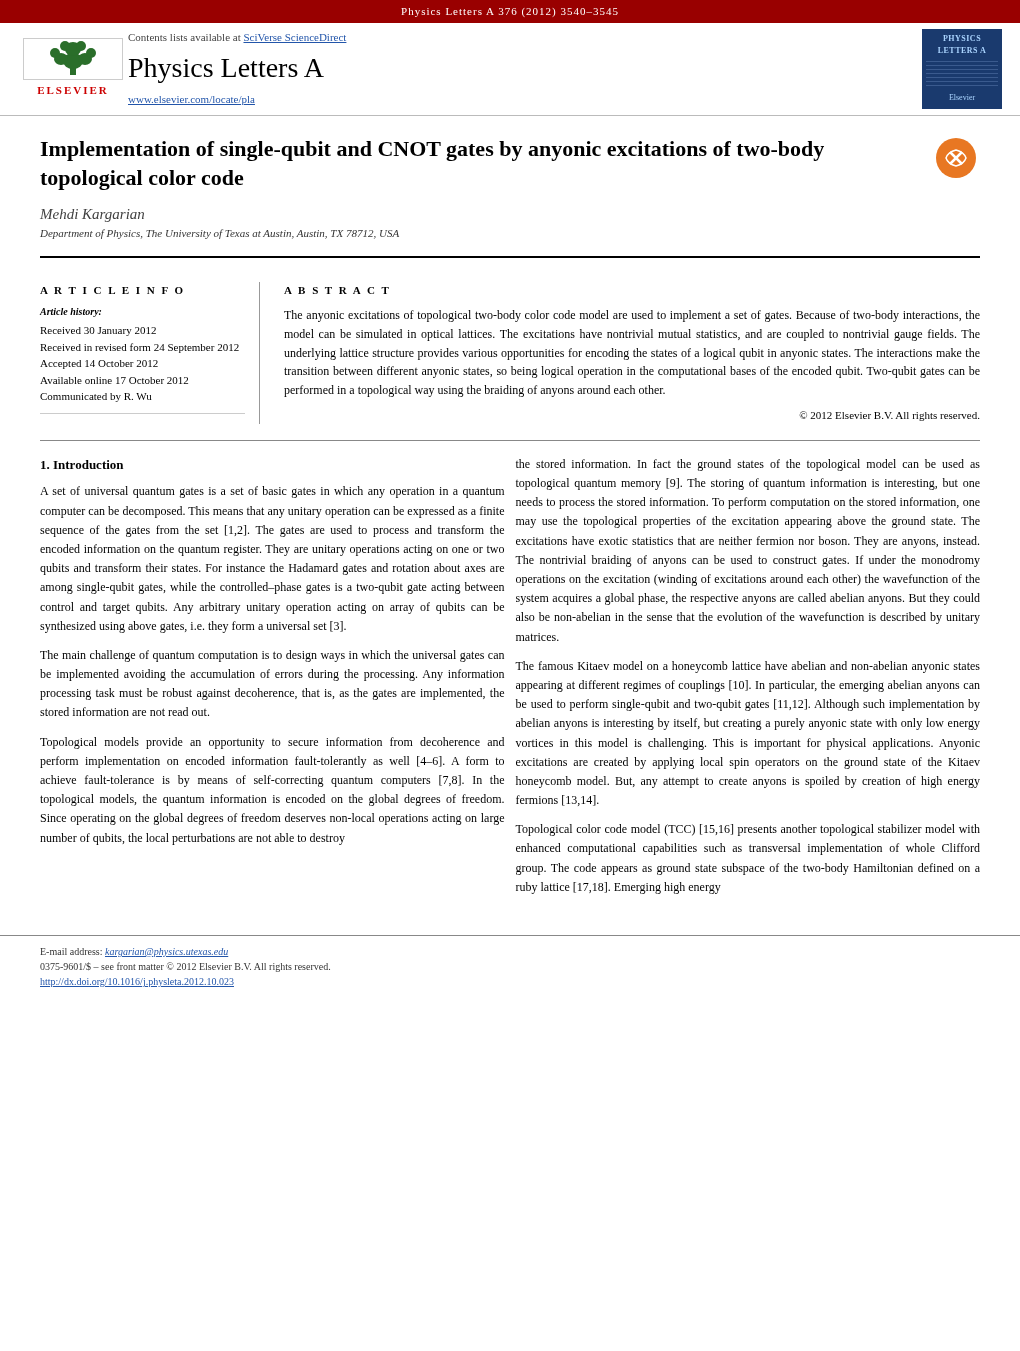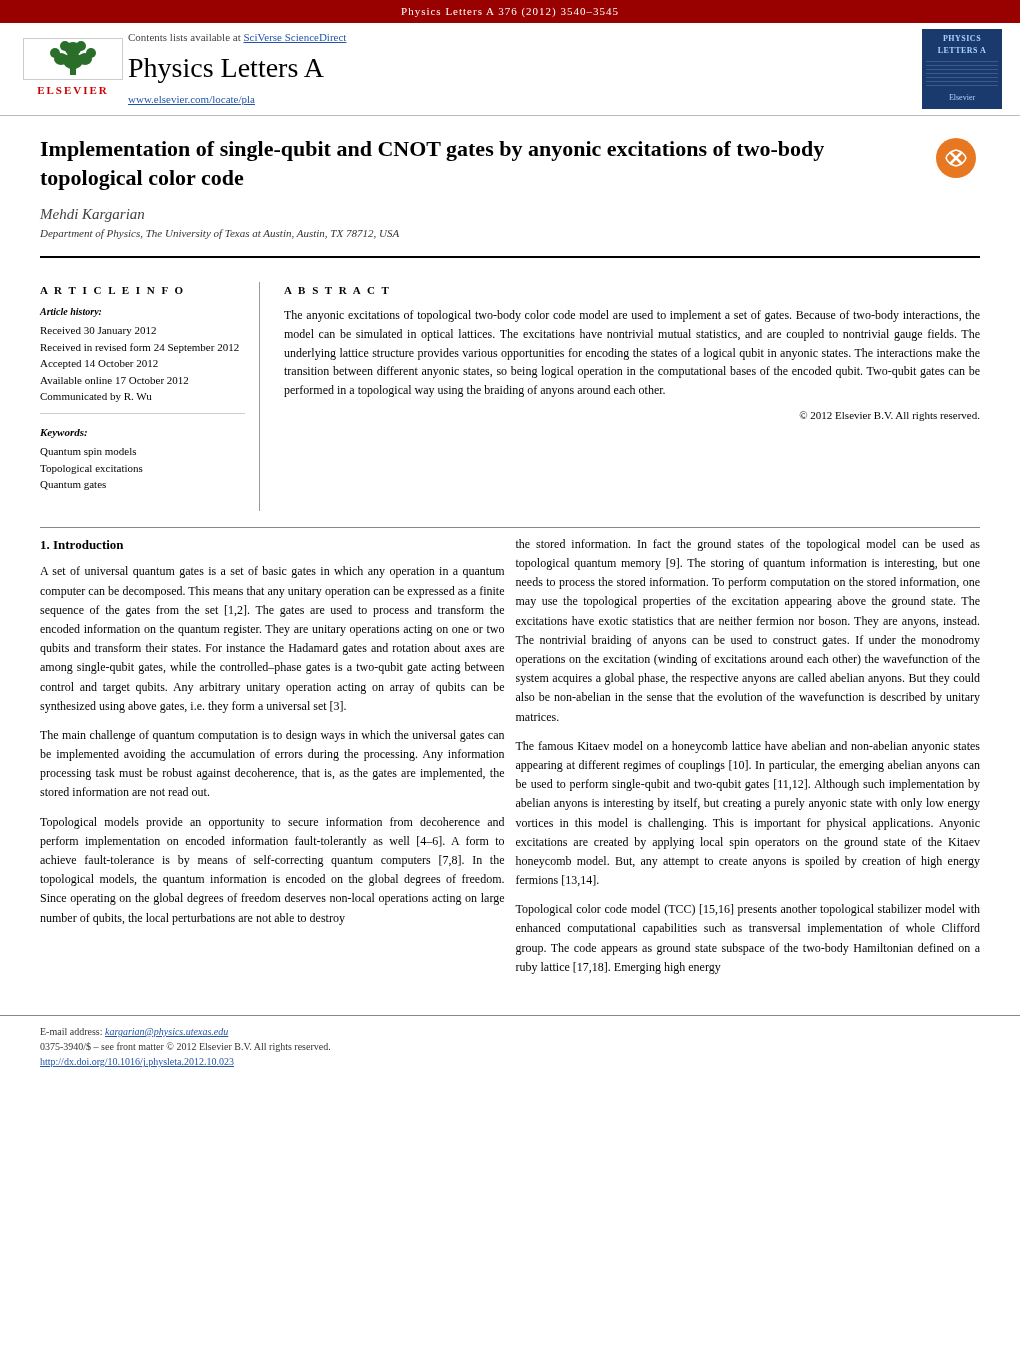--- a/index.html
+++ b/index.html
@@ -219,21 +219,21 @@
       font-size: 11px;
       color: #000;
       text-align: right;
       margin-top: 8px;
     }
     
     .body-columns {
       display: flex;
       gap: 11px;
       border-top: 1px solid #888;
-      padding-top: 7px;
+      padding-top: 14px;
     }
     .col-left {
       flex: 1;
     }
     .col-right {
       flex: 1;
     }
     .section-heading {
       font-size: 13px;
       font-weight: bold;
@@ -348,26 +348,20 @@
 
         <div class="info-block">
           <div class="info-block-title">Article history:</div>
           <div class="info-text">Received 30 January 2012</div>
           <div class="info-text">Received in revised form 24 September 2012</div>
           <div class="info-text">Accepted 14 October 2012</div>
           <div class="info-text">Available online 17 October 2012</div>
           <div class="info-text">Communicated by R. Wu</div>
         </div>
 
-        <div class="info-block" style="border-bottom:none;">
-          <div class="keywords-title">Keywords:</div>
-          <div class="keyword-item">Quantum spin models</div>
-          <div class="keyword-item">Topological excitations</div>
-          <div class="keyword-item">Quantum gates</div>
-        </div>
       </div>
 
       <div class="abstract-section">
         <div class="abstract-title">A B S T R A C T</div>
         <div class="abstract-text">The anyonic excitations of topological two-body color code model are used to implement a set of gates. Because of two-body interactions, the model can be simulated in optical lattices. The excitations have nontrivial mutual statistics, and are coupled to nontrivial gauge fields. The underlying lattice structure provides various opportunities for encoding the states of a logical qubit in anyonic states. The interactions make the transition between different anyonic states, so being logical operation in the computational bases of the encoded qubit. Two-qubit gates can be performed in a topological way using the braiding of anyons around each other.</div>
         <div class="copyright-line">© 2012 Elsevier B.V. All rights reserved.</div>
       </div>
 
     </div>
 
@@ -391,21 +385,21 @@
   </div>
 
   <div class="page-footer">
     <div>
       <span>E-mail address:</span>
       <a class="footer-email" href="#">
         <span>kargarian@physics.utexas.edu</span>
       </a>
     </div>
     <div class="footer-copyright">
-      <span>0375-3940/$ – see front matter © 2012 Elsevier B.V. All rights reserved.</span>
+      <span>0375-9601/$ – see front matter © 2012 Elsevier B.V. All rights reserved.</span>
     </div>
     <div>
       <a class="footer-doi" href="#">
         <span>http://dx.doi.org/10.1016/j.physleta.2012.10.023</span>
       </a>
     </div>
   </div>
 
 </div>
 

